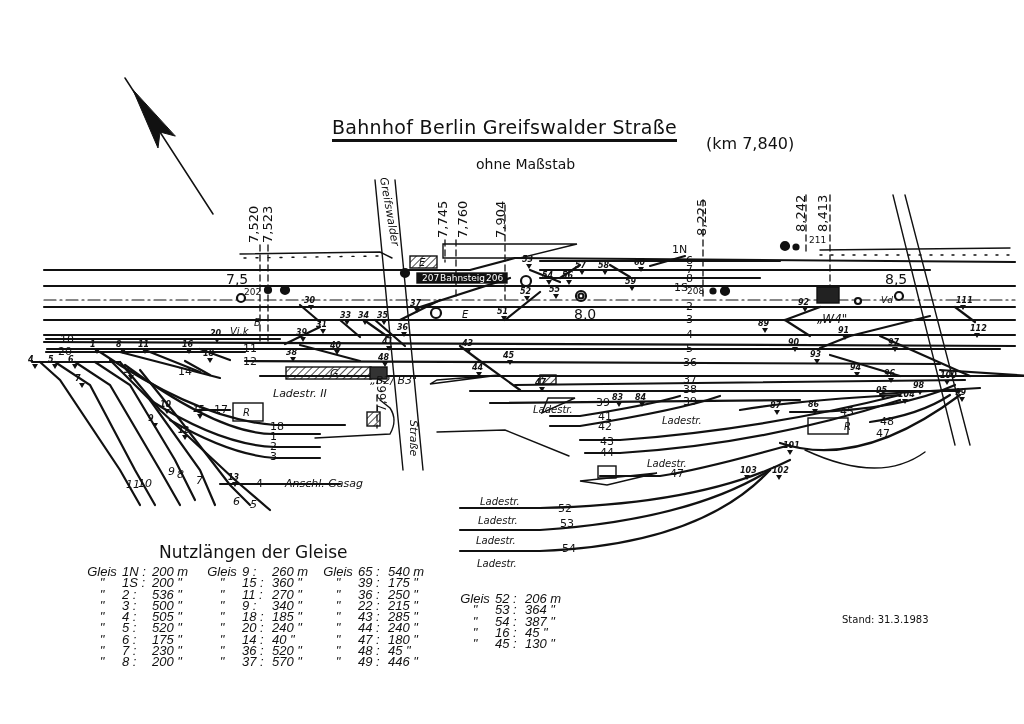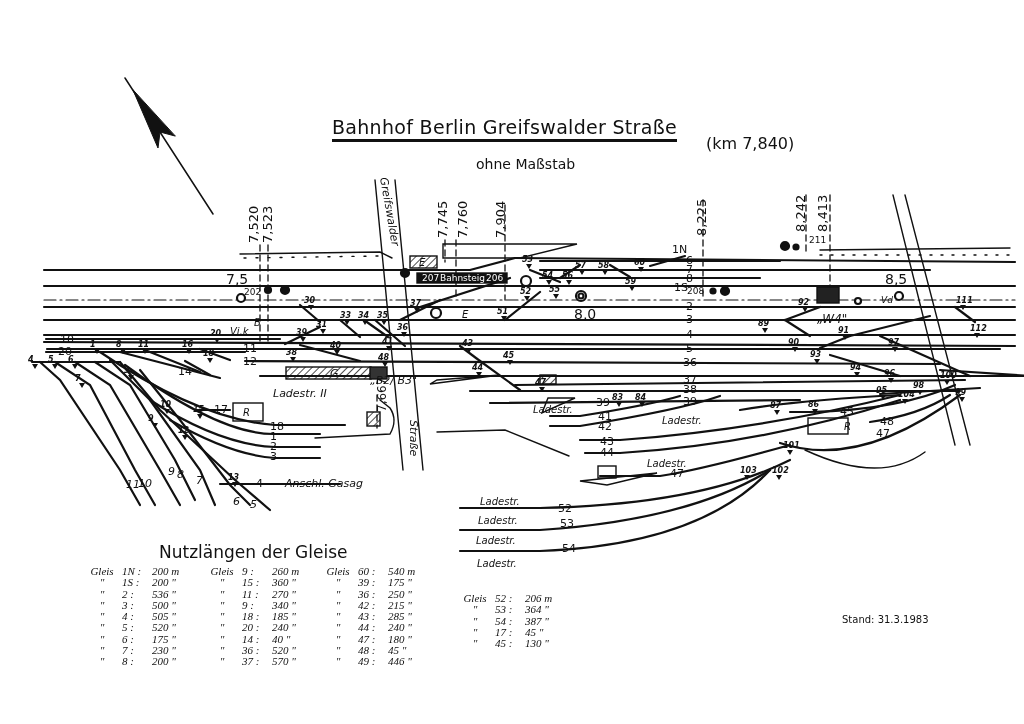--- a/index.html
+++ b/index.html
@@ -4,21 +4,21 @@
 <style>
   html,body{margin:0;padding:0;background:#fff;}
   body{width:1024px;height:724px;position:relative;overflow:hidden;font-family:"DejaVu Sans",sans-serif;color:#111;}
   #plan{position:absolute;left:0;top:0;width:1024px;height:724px;}
   .t{position:absolute;white-space:nowrap;}
   .title{left:332px;top:116px;font-size:19px;border-bottom:3px solid #111;padding-bottom:1px;letter-spacing:0.3px;}
   .km{left:706px;top:134px;font-size:16px;}
   .sub{left:476px;top:156px;font-size:14px;}
   .legend-title{left:152px;top:542px;font-size:17px;margin-left:7px;}
   .stand{left:842px;top:614px;font-size:10px;}
-  .col{position:absolute;font-family:Liberation Serif, serif;font-style:italic;font-size:11px;line-height:11.3px;}
+  .col{position:absolute;font-family:Liberation Sans, sans-serif;font-style:italic;font-size:13px;line-height:11.3px;}
   .col .row{display:flex;white-space:nowrap;}
   .col .g{display:inline-block;width:40px;text-align:center;}
   .col .n{display:inline-block;width:30px;}
   .col .v{display:inline-block;}
   svg text{font-family:"DejaVu Sans",sans-serif;fill:#111;}
 </style>
 </head>
 <body>
 
 <svg id="plan" viewBox="0 0 1024 724" xmlns="http://www.w3.org/2000/svg">
@@ -510,36 +510,36 @@
     </div>
     <div class="row">
       <span class="g">"</span>
       <span class="n">37 :</span>
       <span class="v">570 "</span>
     </div>
   </div>
 <div class="col" id="col2" style="left:318px;top:566px;">
     <div class="row">
       <span class="g">Gleis</span>
-      <span class="n">60 :</span>
+      <span class="n">65 :</span>
       <span class="v">540 m</span>
     </div>
     <div class="row">
       <span class="g">"</span>
       <span class="n">39 :</span>
       <span class="v">175 "</span>
     </div>
     <div class="row">
       <span class="g">"</span>
       <span class="n">36 :</span>
       <span class="v">250 "</span>
     </div>
     <div class="row">
       <span class="g">"</span>
-      <span class="n">42 :</span>
+      <span class="n">22 :</span>
       <span class="v">215 "</span>
     </div>
     <div class="row">
       <span class="g">"</span>
       <span class="n">43 :</span>
       <span class="v">285 "</span>
     </div>
     <div class="row">
       <span class="g">"</span>
       <span class="n">44 :</span>
@@ -572,21 +572,21 @@
       <span class="n">53 :</span>
       <span class="v">364 "</span>
     </div>
     <div class="row">
       <span class="g">"</span>
       <span class="n">54 :</span>
       <span class="v">387 "</span>
     </div>
     <div class="row">
       <span class="g">"</span>
-      <span class="n">17 :</span>
+      <span class="n">16 :</span>
       <span class="v">45 "</span>
     </div>
     <div class="row">
       <span class="g">"</span>
       <span class="n">45 :</span>
       <span class="v">130 "</span>
     </div>
   </div>
 
 <div class="t stand">Stand:  31.3.1983</div>

